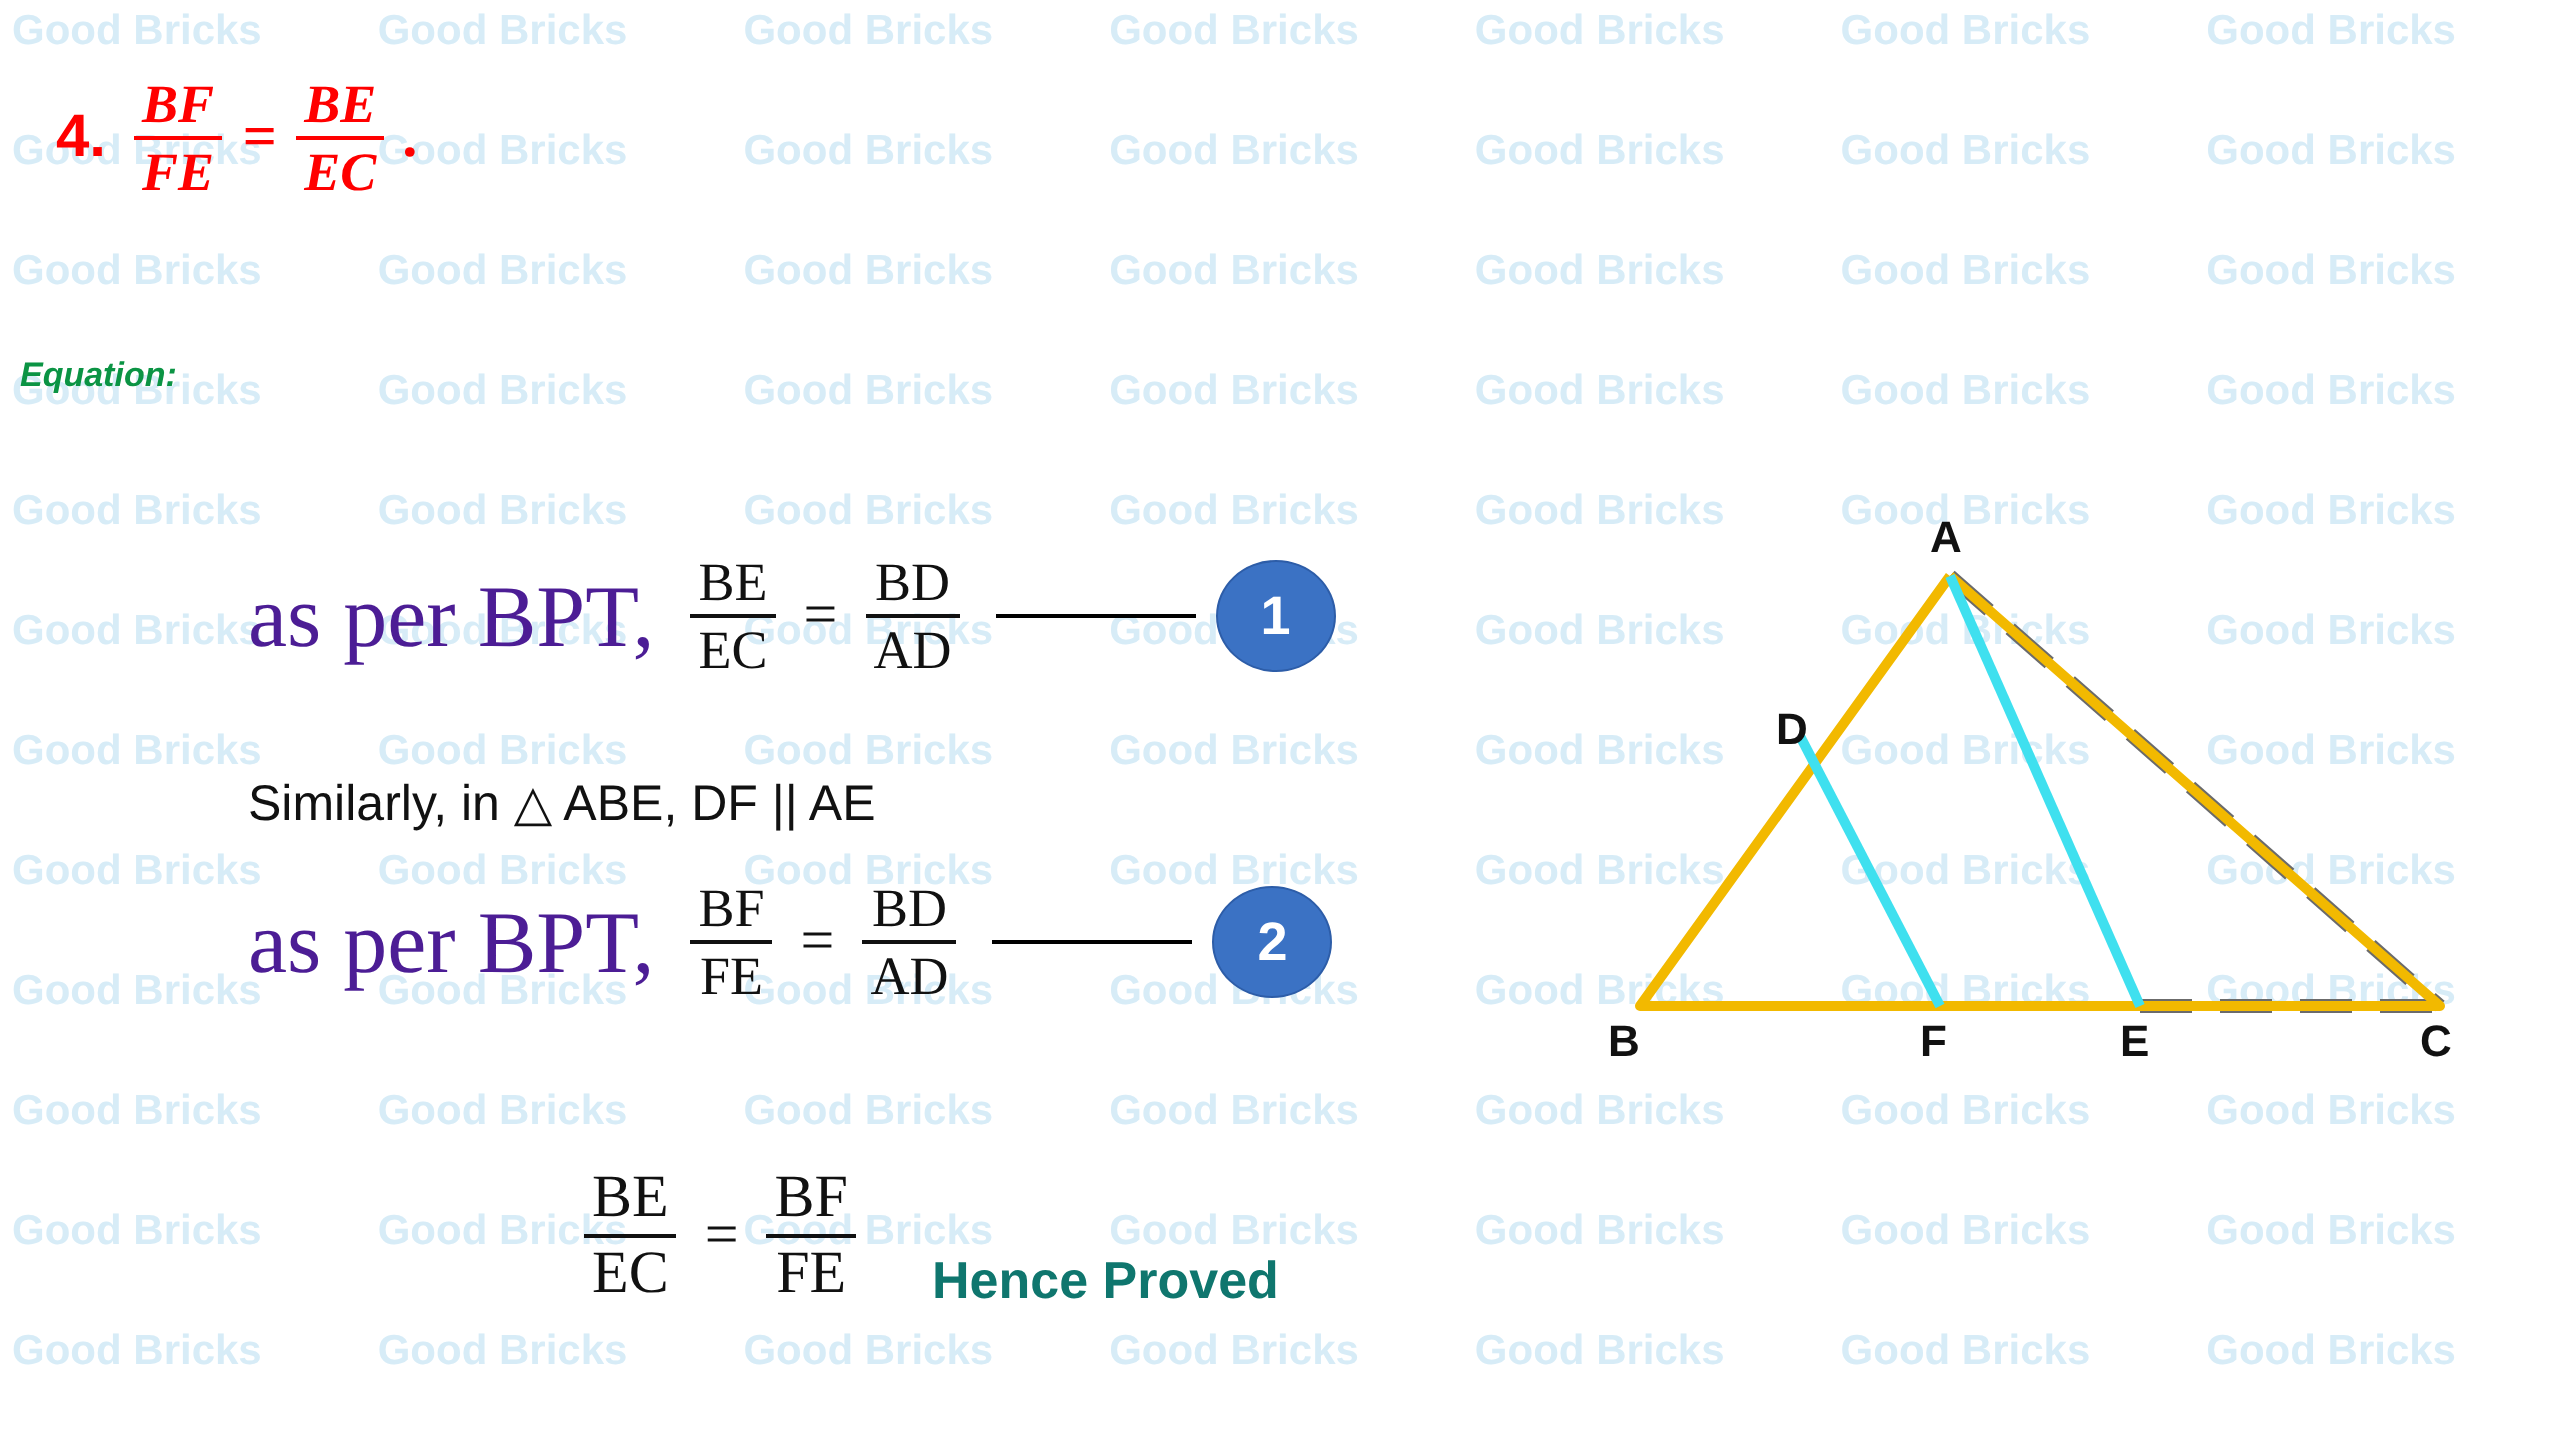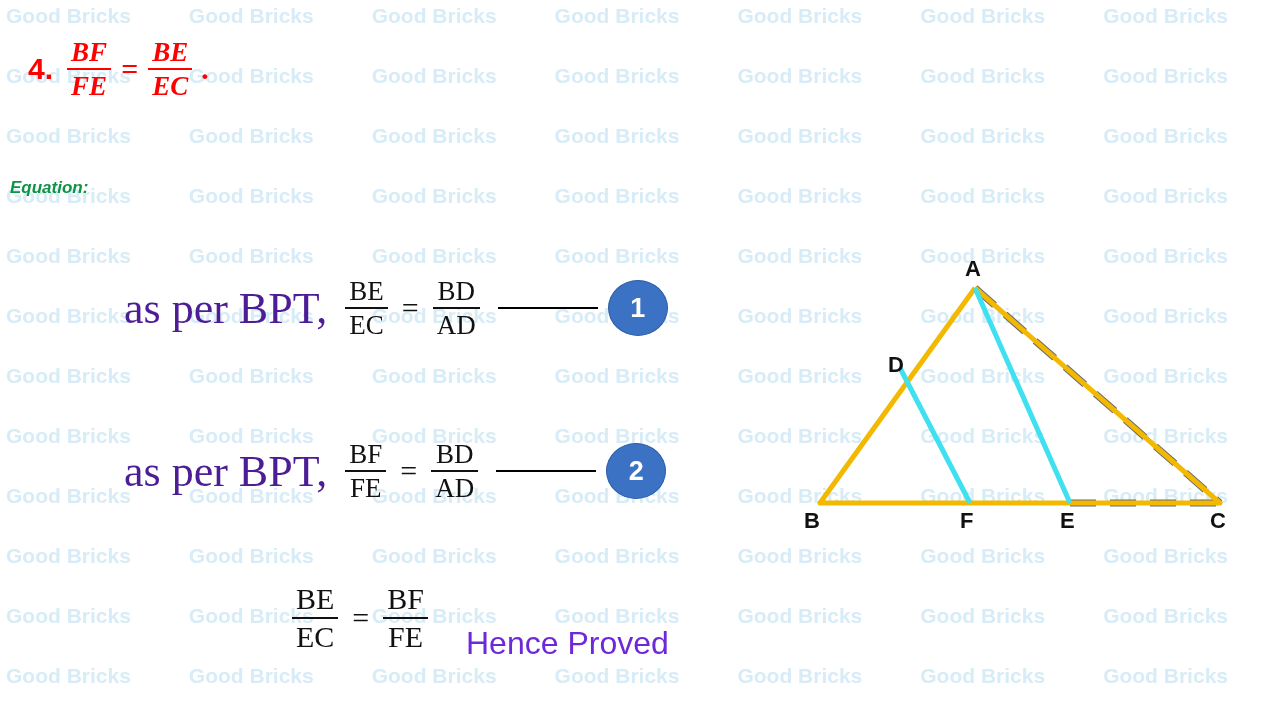--- a/index.html
+++ b/index.html
@@ -159,23 +159,24 @@
   .final-eq {
     left: 284px;
     top: 583px;
     display: flex;
     align-items: center;
   }
   .final-eq .m-frac { font-size: 30px; }
   .hence {
     left: 466px;
     top: 625px;
-    color: #6d28d9;
-    font-size: 32px;
+    color: #0f766e;
+    font-size: 26px;
     white-space: nowrap;
+    font-weight: bold;
   }
 
   #figure { left: 760px; top: 240px; }
   .fig-label {
     position: absolute;
     font-size: 22px;
     font-weight: bold;
     color: #111111;
   }
 </style>
@@ -303,20 +304,21 @@
       <span class="m-eq">=</span>
       <span class="frac m-frac">
         <span class="num">BD</span>
         <span class="bar"></span>
         <span class="den">AD</span>
       </span>
       <span class="leader"></span>
       <span class="badge">1</span>
     </div>
 
+    <div class="abs line-text l3">Similarly, in △ ABE, DF || AE</div>
 
     <div class="abs bpt-row r4">
       <span class="bpt-label">as per BPT,</span>
       <span class="frac m-frac">
         <span class="num">BF</span>
         <span class="bar"></span>
         <span class="den">FE</span>
       </span>
       <span class="m-eq">=</span>
       <span class="frac m-frac">

